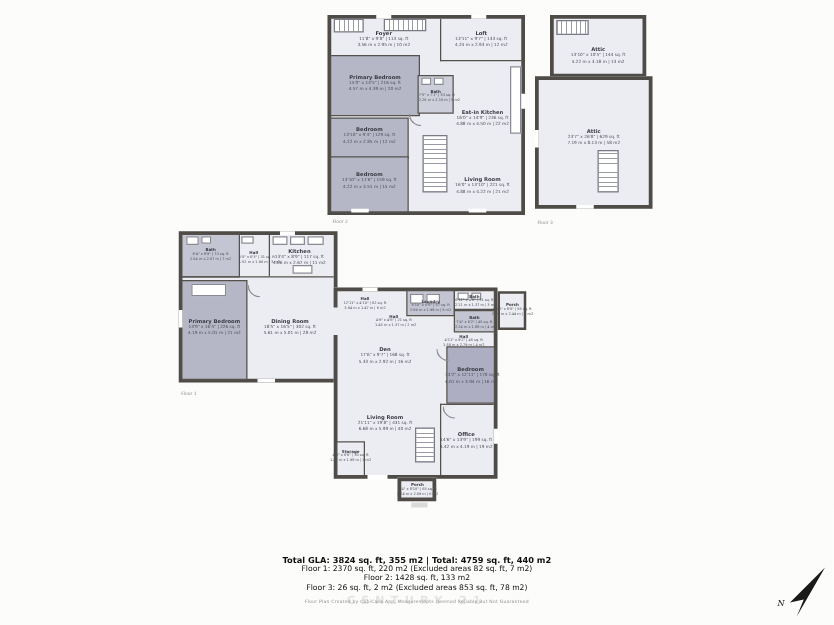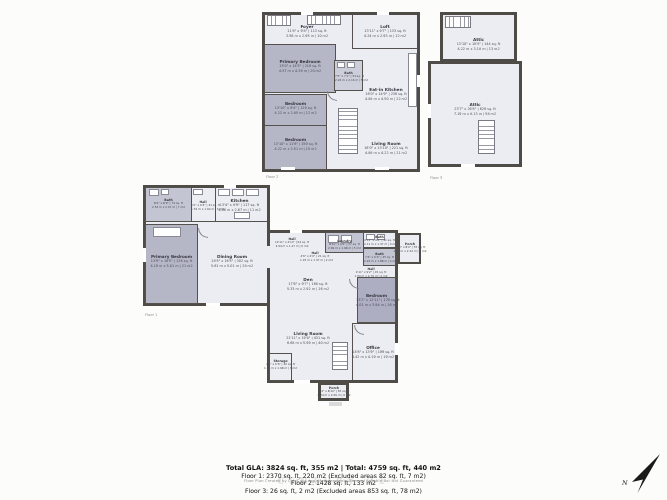--- a/index.html
+++ b/index.html
@@ -15,21 +15,21 @@
         background:repeating-linear-gradient(0deg,#ffffff 0,#ffffff 3px,#9a9aa6 3px,#9a9aa6 3.8px);}
   .win{position:absolute;background:#ffffff;}
   .arc{position:absolute;width:9px;height:9px;border-left:0.8px solid #8a8a94;
        border-bottom:0.8px solid #8a8a94;border-radius:0 0 0 100%;}
   .lbl{position:absolute;text-align:center;color:#4d4d58;line-height:1.3;z-index:5;}
   .lbl .nm{display:block;font-size:4.2px;font-weight:bold;color:#3a3a44;}
   .lbl .dm{display:block;font-size:3.4px;white-space:nowrap;}
   .lbl.tiny .nm{font-size:3.2px;}
   .lbl.tiny .dm{font-size:2.8px;}
   .cap{position:absolute;font-size:3.6px;color:#8d8d8d;z-index:5;}
-  .summary{position:absolute;left:0;right:0;top:444px;text-align:center;color:#101010;z-index:6;margin-top:20px;}
+  .summary{position:absolute;left:0;right:0;top:444px;text-align:center;color:#101010;z-index:6;}
   .summary .l1{font-size:6.6px;font-weight:bold;line-height:1.25;}
   .summary .ln{font-size:6.1px;line-height:1.18;}
   .wm{position:absolute;left:0;right:0;top:476px;text-align:center;font-size:9px;
       font-weight:bold;letter-spacing:5px;color:#e4e4e2;z-index:4;}
   .disc{position:absolute;left:0;right:0;top:479px;text-align:center;font-size:3.6px;
         color:#8f8f8f;letter-spacing:0.2px;z-index:6;}
   .compass{position:absolute;left:620px;top:452px;width:44px;height:42px;z-index:6;}
   .compass .n{position:absolute;left:2px;top:27px;font-size:6.5px;font-style:italic;
               font-family:"DejaVu Serif", serif;color:#1a1a1a;}
 </style>

